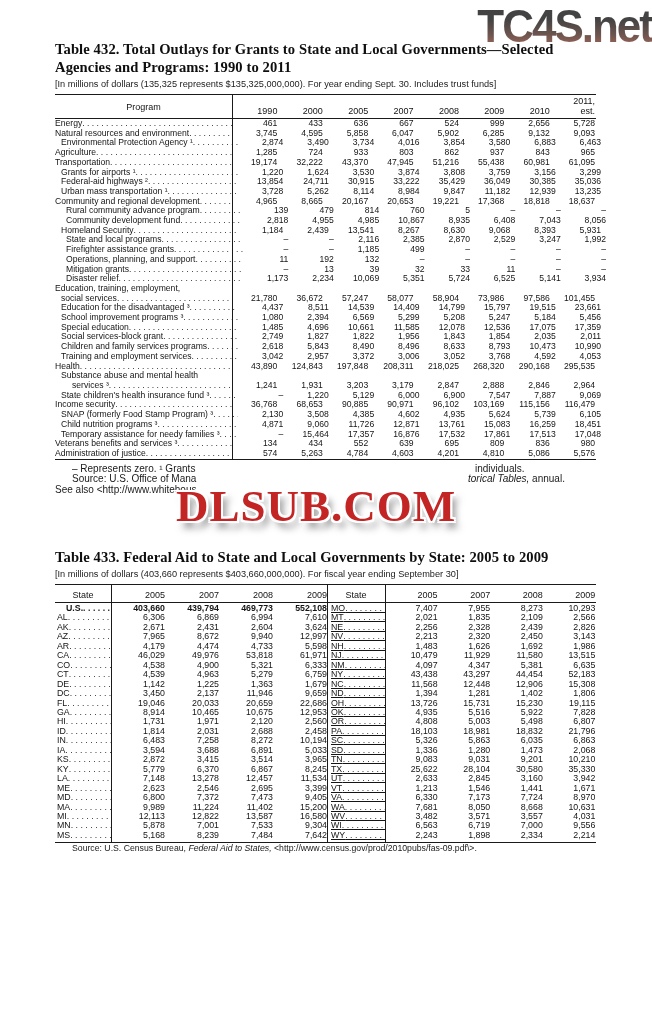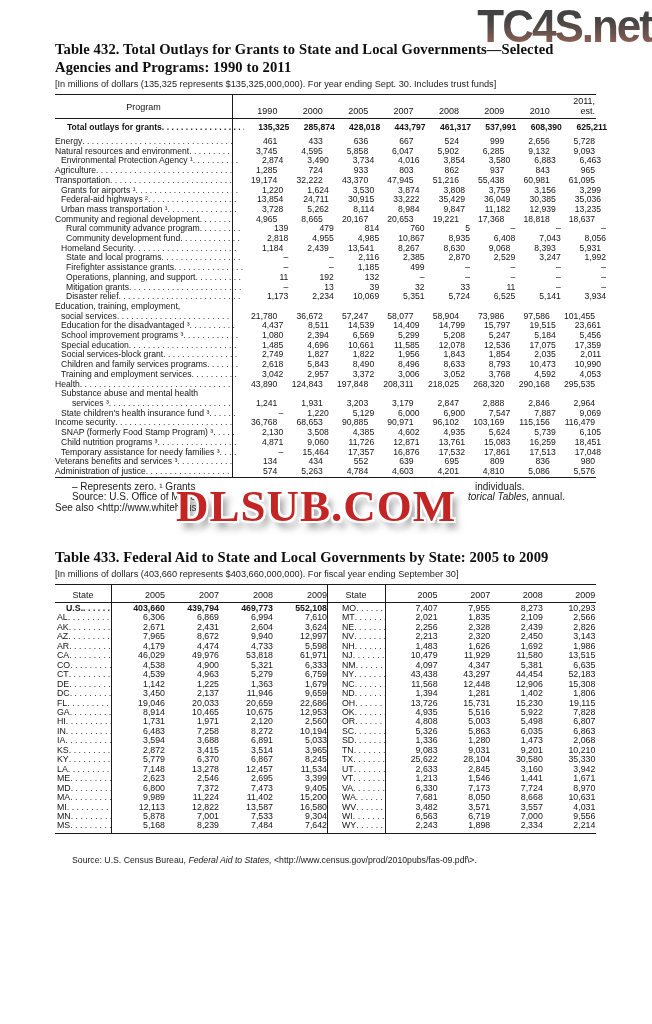--- a/index.html
+++ b/index.html
@@ -71,25 +71,25 @@
   #t433 .vr1{left:56px;} #t433 .vr2{left:272px;} #t433 .vr3{left:330px;}
   .t433-head{display:flex;height:17px;border-bottom:1.2px solid #1a1a1a;font-size:9px;align-items:flex-end;}
   .t433-head>div{padding-bottom:2px;}
   .h-st1{width:56px;text-align:center;}
   .h-y1{width:54px;text-align:right;}
   .h-st2{width:58px;text-align:center;}
   .h-y2{width:52.6px;text-align:right;}
   .t3row{display:flex;line-height:9.45px;}
   .t3row .sc1{width:56px;flex:none;display:flex;padding-left:2px;box-sizing:border-box;}
   .t3row .vc1{width:54px;flex:none;text-align:right;}
-  .t3row .sc2{width:58px;flex:none;display:flex;padding-left:15px;box-sizing:border-box;}
+  .t3row .sc2{width:58px;flex:none;display:flex;padding-left:4px;box-sizing:border-box;text-decoration:underline;}
   .t3row .vc2{width:52.6px;flex:none;text-align:right;}
   .t3row .sc1.b{padding-left:11px;}
   #t433 .rows{padding:1px 0 2px;}
-  .src433{margin-top:21px;font-size:8.7px;line-height:10.5px;padding-left:17px;color:#1a1a1a;}
+  .src433{margin-top:0;font-size:8.7px;line-height:10.5px;padding-left:17px;color:#1a1a1a;}
 
   
   .foot-title{position:absolute;top:951px;right:46px;font-size:12.8px;color:#ec4899;z-index:2;margin-left:16px;}
   .foot-title .pgnum{margin-left:9px;}
   .census-line{position:absolute;top:968px;left:55px;font-size:16px;color:#2b2b2b;z-index:2;}
 </style>
 </head>
 <body>
 
 <div class="page">
@@ -114,34 +114,20 @@
           <div class="h-year">2007</div>
           <div class="h-year">2008</div>
           <div class="h-year">2009</div>
           <div class="h-year">2010</div>
           <div class="h-year2">
             <div>2011,</div>
             <div>est.</div>
           </div>
         </div>
       <div id="t432-rows">
-          <div class="trow bold">
-            <div class="lcell lflex ind0">
-              <span class="lbl">Total outlays for grants</span>
-              <span class="dots"></span>
-            </div>
-            <div class="vc">135,325</div>
-            <div class="vc">285,874</div>
-            <div class="vc">428,018</div>
-            <div class="vc">443,797</div>
-            <div class="vc">461,317</div>
-            <div class="vc">537,991</div>
-            <div class="vc">608,390</div>
-            <div class="vc">625,211</div>
-          </div>
           <div class="trow">
             <div class="lcell lflex ind0">
               <span class="lbl">Energy</span>
               <span class="dots"></span>
             </div>
             <div class="vc">461</div>
             <div class="vc">433</div>
             <div class="vc">636</div>
             <div class="vc">667</div>
             <div class="vc">524</div>
@@ -873,20 +859,38 @@
               <span class="lbl">OR</span>
               <span class="dots"></span>
             </div>
             <div class="vc2">4,808</div>
             <div class="vc2">5,003</div>
             <div class="vc2">5,498</div>
             <div class="vc2">6,807</div>
           </div>
           <div class="t3row">
             <div class="sc1">
+              <span class="lbl">ID</span>
+              <span class="dots"></span>
+            </div>
+            <div class="vc1">1,814</div>
+            <div class="vc1">2,031</div>
+            <div class="vc1">2,688</div>
+            <div class="vc1">2,458</div>
+            <div class="sc2">
+              <span class="lbl">PA</span>
+              <span class="dots"></span>
+            </div>
+            <div class="vc2">18,103</div>
+            <div class="vc2">18,981</div>
+            <div class="vc2">18,832</div>
+            <div class="vc2">21,796</div>
+          </div>
+          <div class="t3row">
+            <div class="sc1">
               <span class="lbl">IN</span>
               <span class="dots"></span>
             </div>
             <div class="vc1">6,483</div>
             <div class="vc1">7,258</div>
             <div class="vc1">8,272</div>
             <div class="vc1">10,194</div>
             <div class="sc2">
               <span class="lbl">SC</span>
               <span class="dots"></span>

